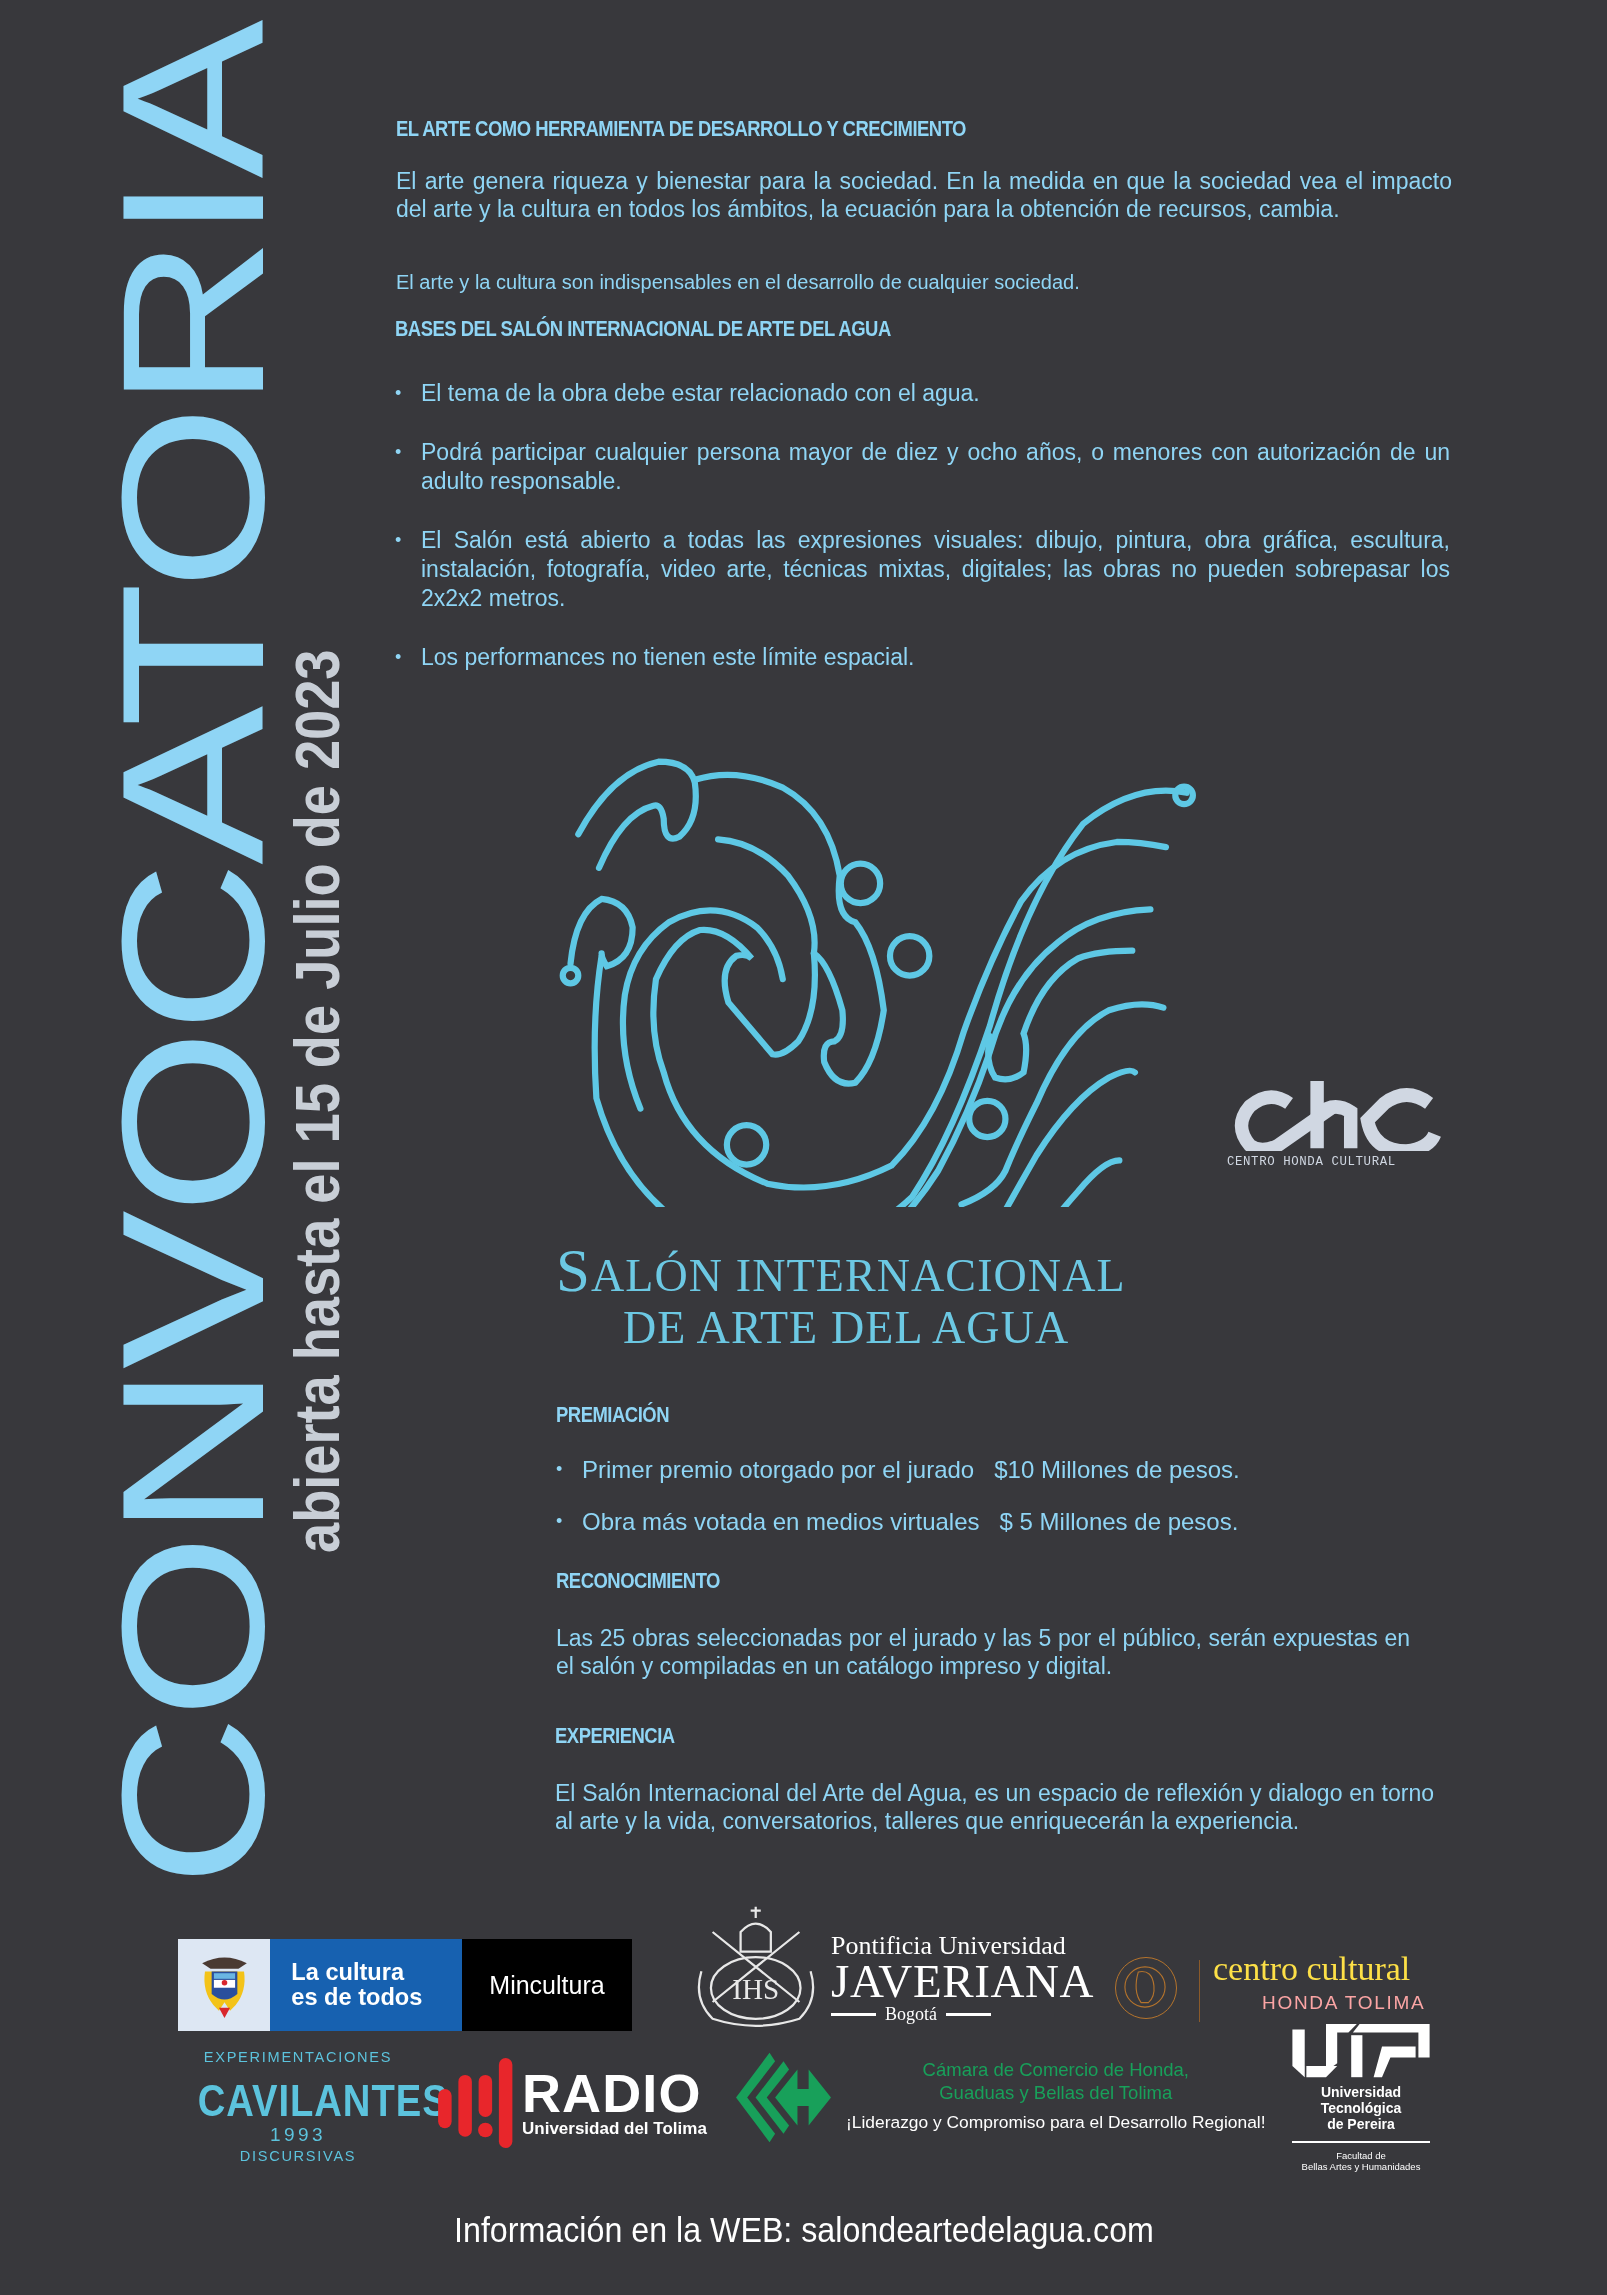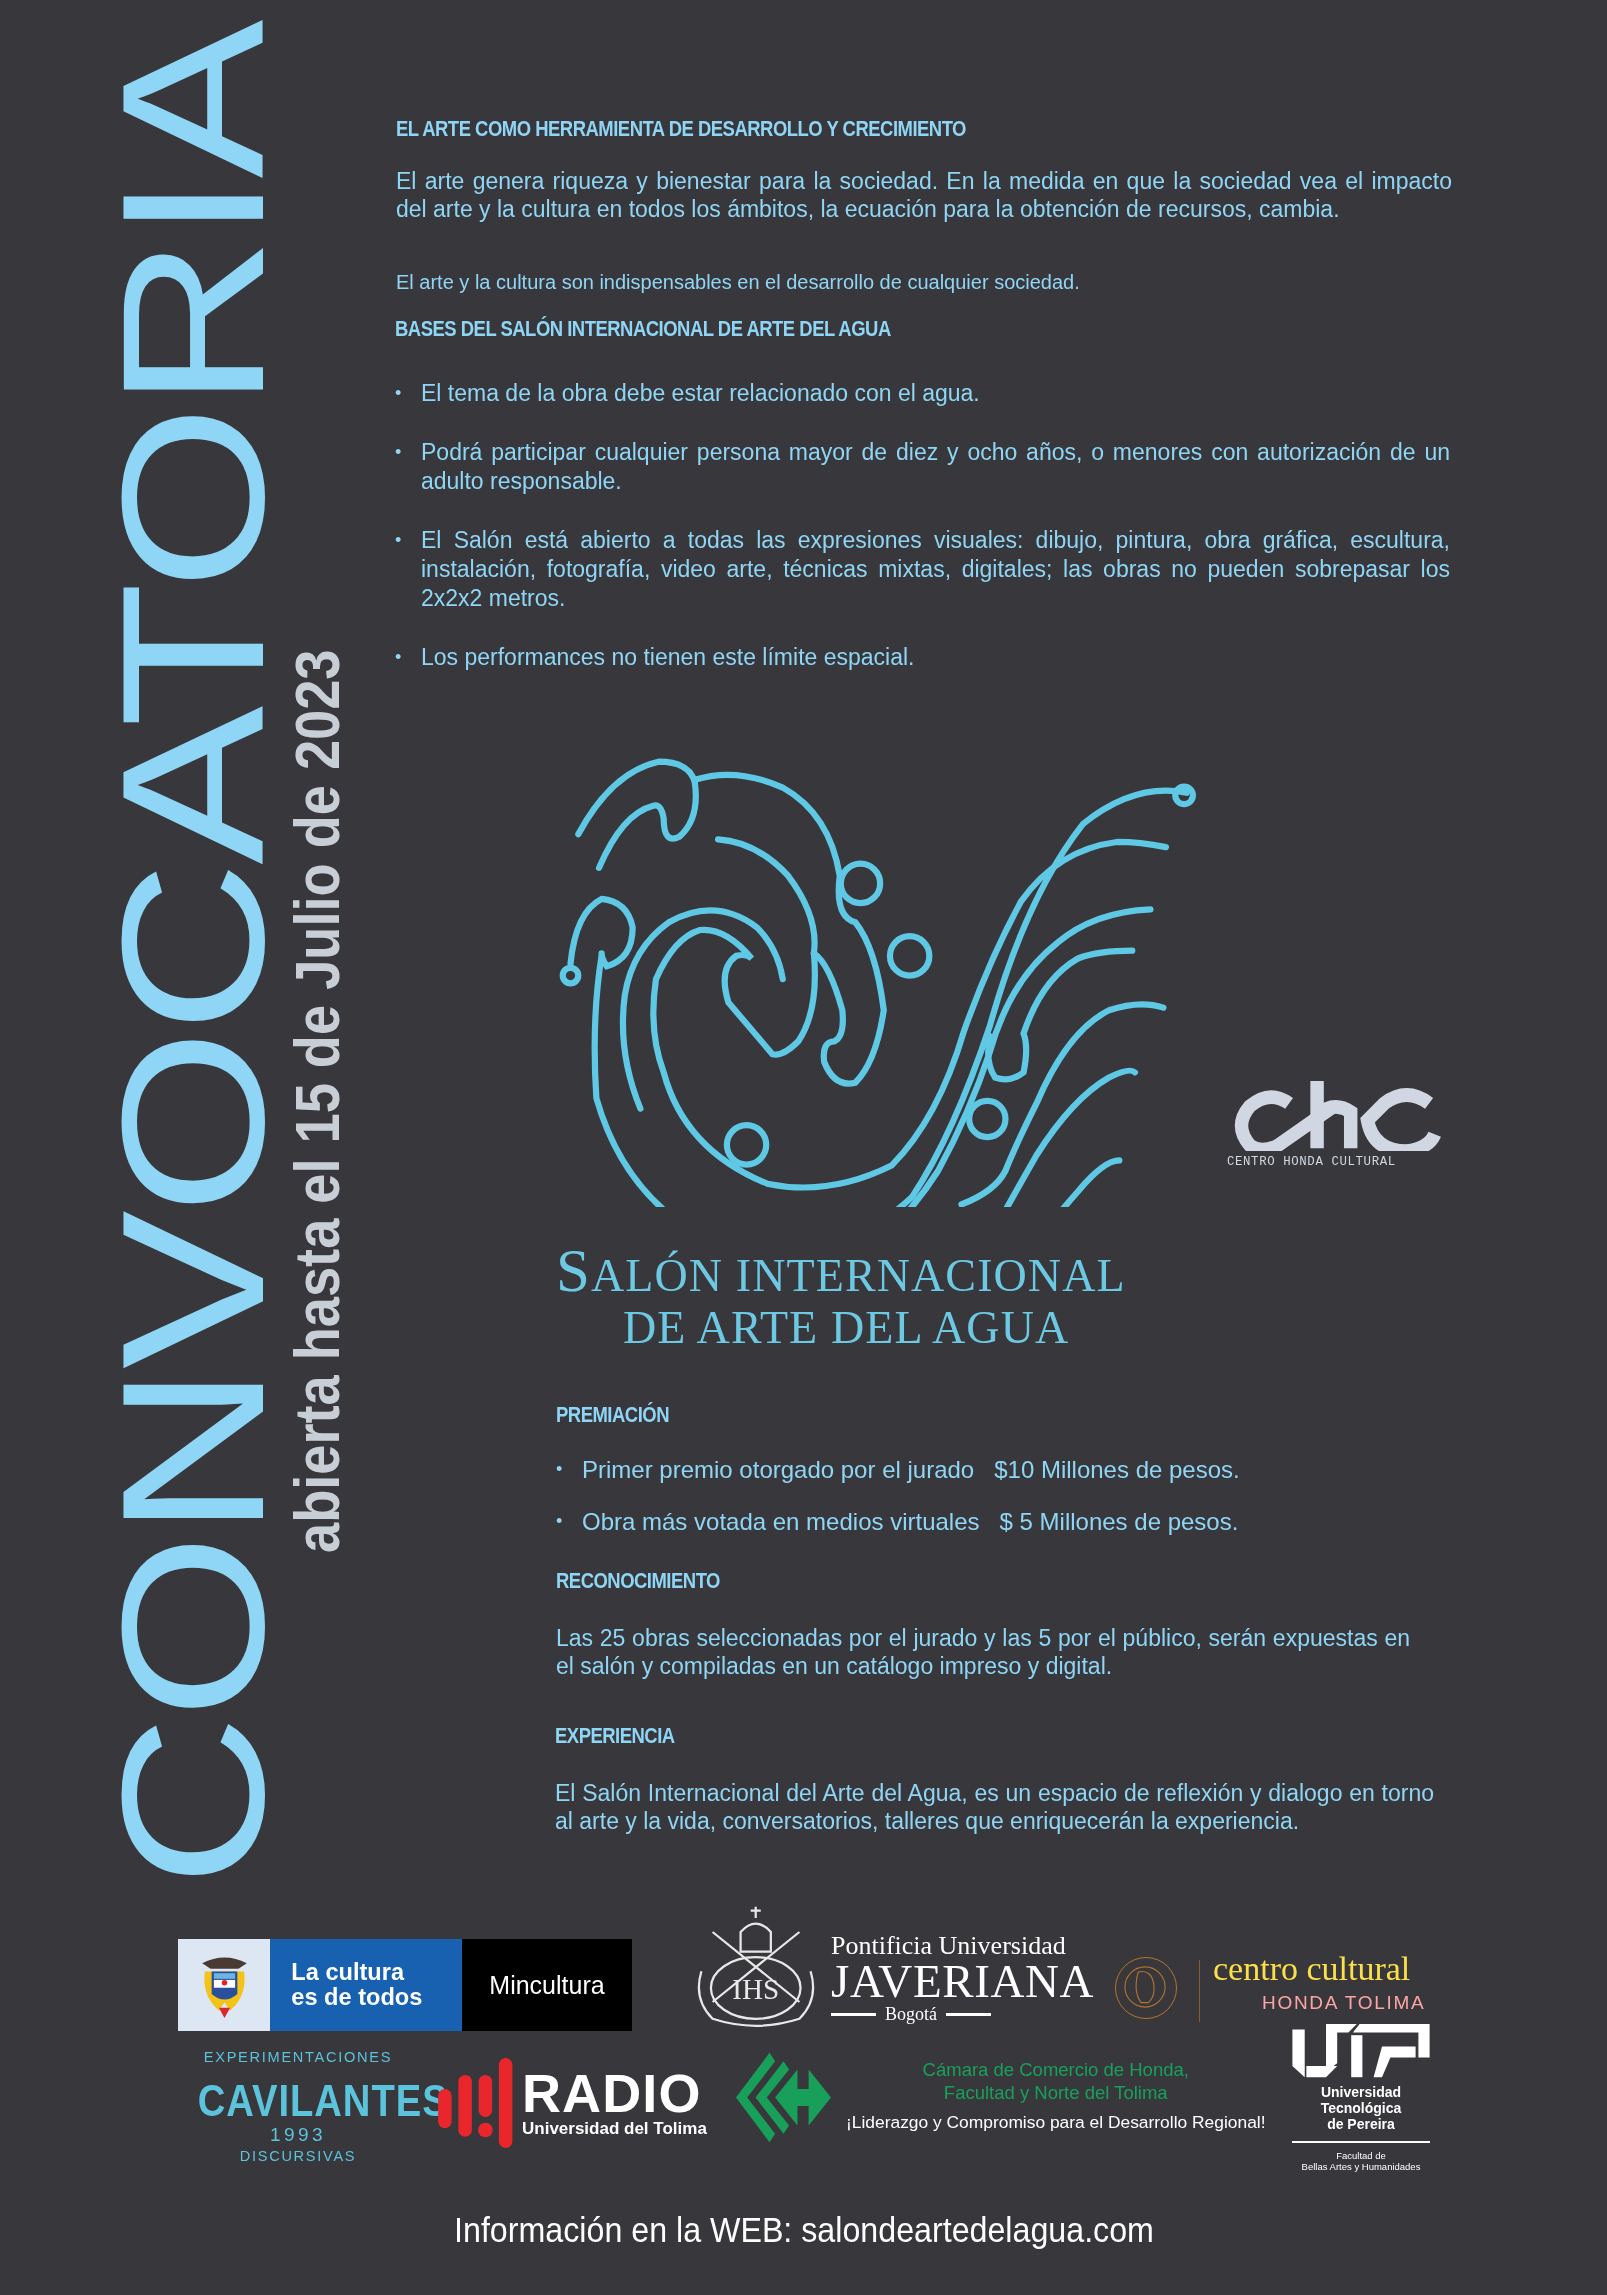--- a/index.html
+++ b/index.html
@@ -208,21 +208,21 @@
 </div>
 
 <div class="camara" style="display:flex; align-items:center;">
   <svg width="95" height="95" viewBox="0 0 170 170">
     <path d="M60 5 L0 85 L60 165 L70 150 L20 85 L70 20 Z" fill="#18a05a"></path>
     <path d="M85 20 L35 85 L85 150 L95 135 L55 85 L95 35 Z" fill="#18a05a"></path>
     <path d="M110 35 L70 85 L110 135 L110 100 L130 100 L130 135 L170 85 L130 35 L130 70 L110 70 Z" fill="#18a05a"></path>
   </svg>
   <div style="margin-left:15px; text-align:center;">
     <div style="color:#18a05a; font-size:18.5px; line-height:22.5px;">Cámara de Comercio de Honda,</div>
-    <div style="color:#18a05a; font-size:18.5px; line-height:22.5px;">Facultad y Norte del Tolima</div>
+    <div style="color:#18a05a; font-size:18.5px; line-height:22.5px;">Guaduas y Bellas del Tolima</div>
     <div style="color:#fff; font-size:17.4px; line-height:28px; margin-top:3.4px;">¡Liderazgo y Compromiso para el Desarrollo Regional!</div>
   </div>
 </div>
 
 <div class="utp">
   <svg width="138" height="56" viewBox="0 0 245 100">
     <g fill="#fff">
       <path d="M0 10 L22 10 L22 95 L0 75 Z"></path>
       <path d="M25 75 L80 75 L60 95 L25 95 Z"></path>
       <path d="M60 10 L80 10 L80 70 L60 85 Z"></path>

